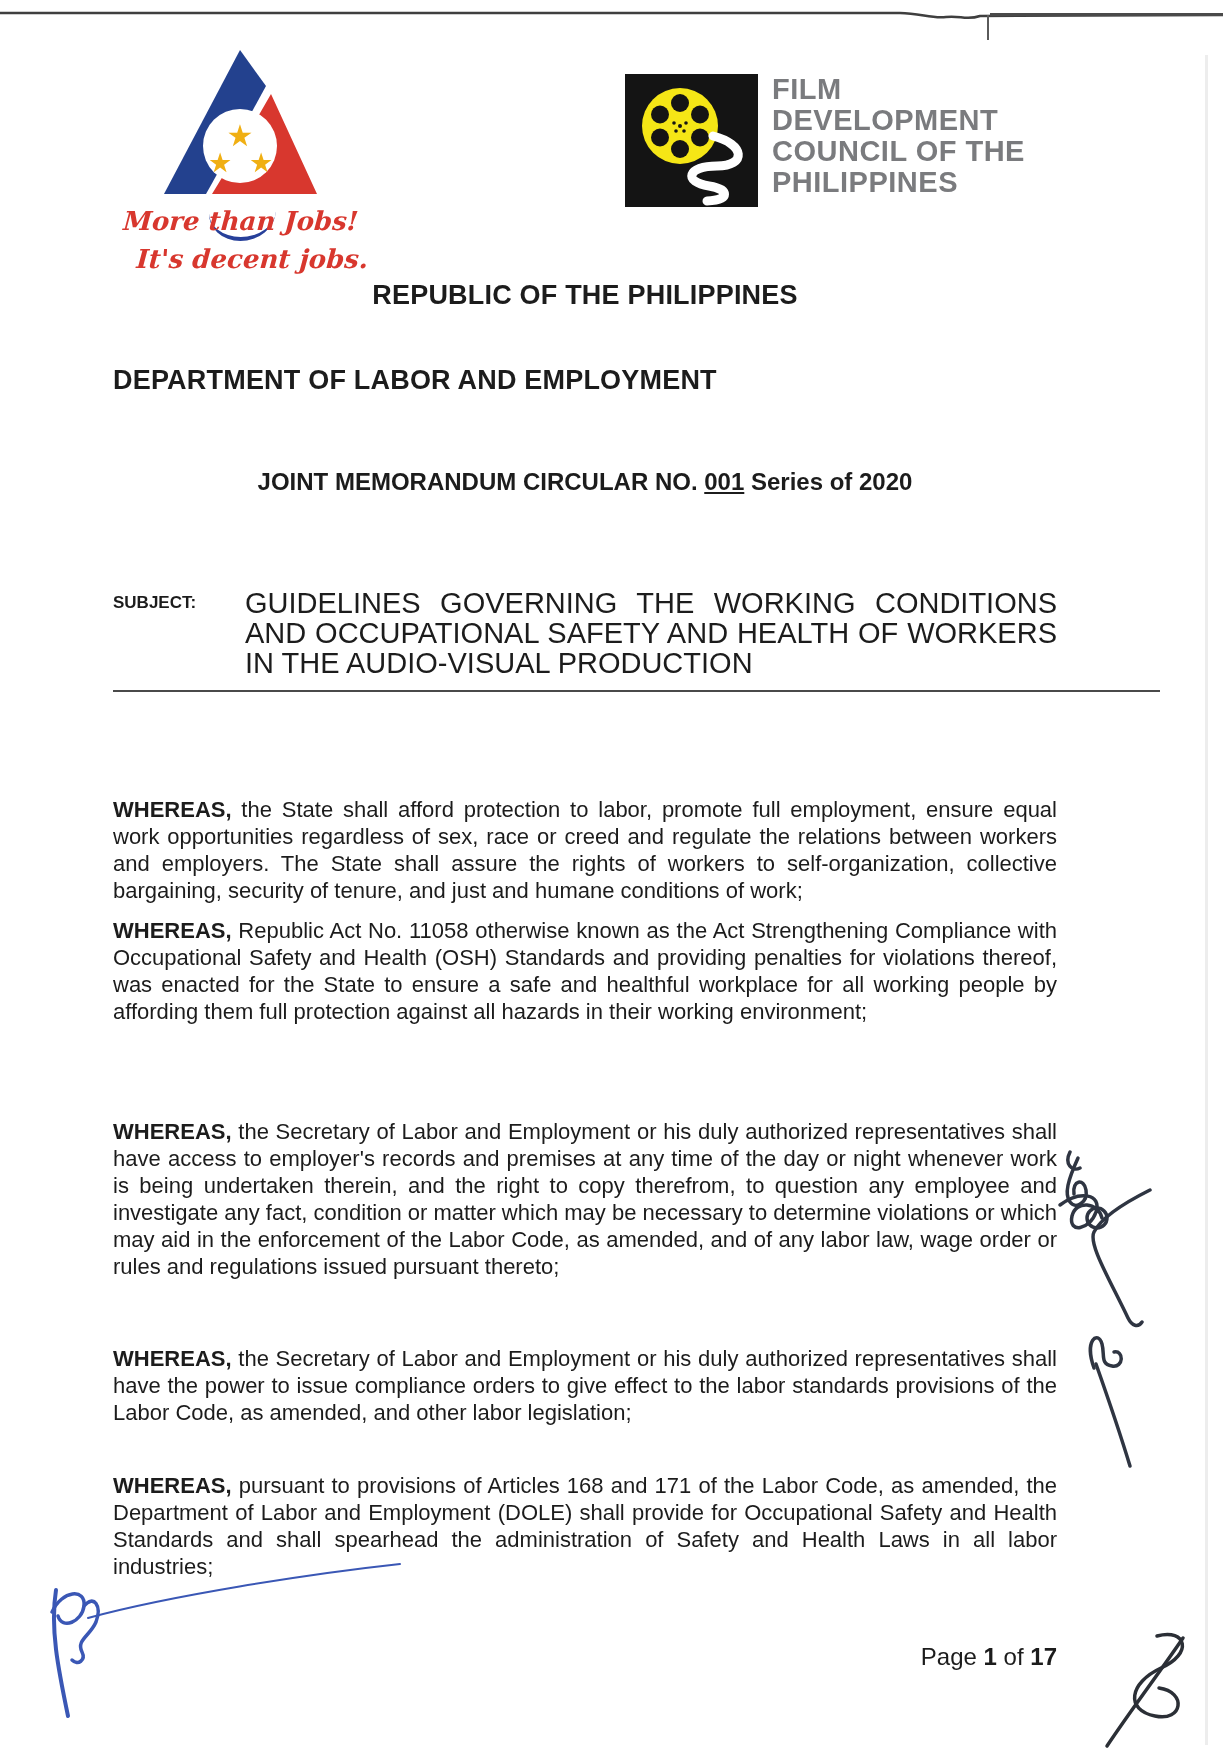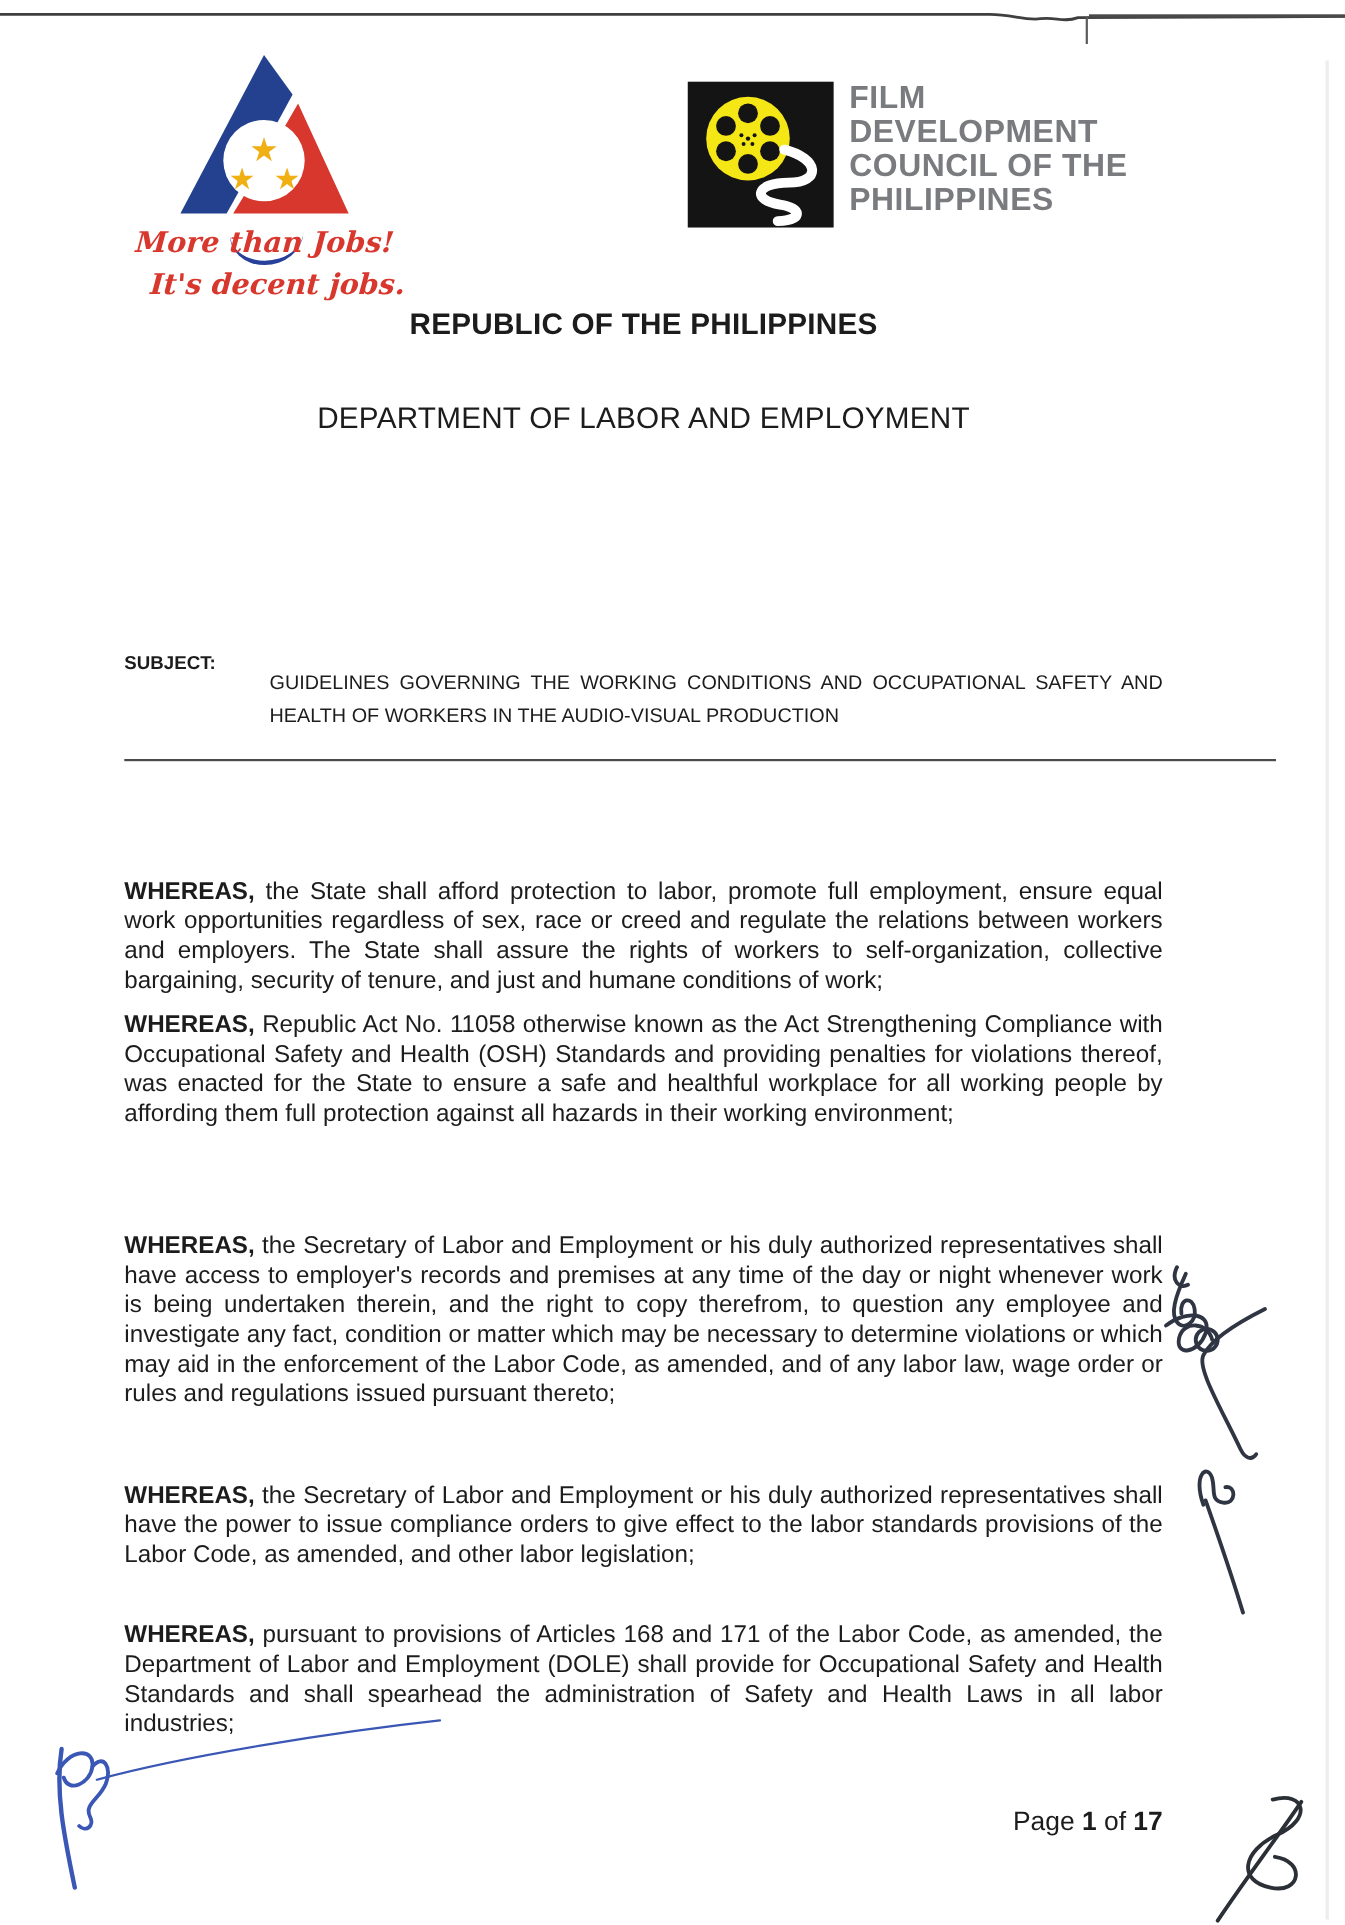--- a/index.html
+++ b/index.html
@@ -27,28 +27,28 @@
 
   
   .fdcp-logo { left:625px; top:74px; width:133px; height:133px; }
   .fdcp-text {
     left:772px; top:74px; width:320px;
     color:#7a7b7e; font-weight:bold; font-size:29px; line-height:31px; letter-spacing:0.5px;
   }
 
   
   .h-republic { left:113px; top:280px; width:944px; text-align:center; font-weight:bold; font-size:27px; letter-spacing:0.2px; }
-  .h-dept { left:113px; top:361px; width:944px; text-align:center; font-weight:normal; font-size:27px; line-height:38px; letter-spacing:0.2px; }
+  .h-dept { left:113px; top:361px; width:944px; font-weight:bold; font-size:27px; line-height:38px; letter-spacing:0.2px; }
   .h-memo { left:113px; top:468px; width:944px; text-align:center; font-weight:bold; font-size:24px; }
   .h-memo .num { text-decoration:underline; }
 
   
   .subject { left:113px; top:588px; width:944px; display:flex; }
   .subject .lbl { width:132px; flex:none; font-weight:bold; font-size:17px; line-height:30px; }
-  .subject .txt { flex:1; text-align:justify; font-size:18px; line-height:30px;margin-top:17px; }
+  .subject .txt { flex:1; text-align:justify; font-size:29px; line-height:30px; }
 
   .rule { left:113px; top:690px; width:1047px; height:0; border-top:2px solid #4a4a4a; }
 
   .section-h { left:113px; top:728px; width:944px; font-weight:bold; font-size:24px; }
   .section-h .t { margin-left:20px; }
 
   .para { left:113px; width:944px; text-align:justify; font-size:22px; line-height:27px; }
   .p1 { top:786px;margin-top:10px; } .p2 { top:917px; } .p3 { top:1118px; } .p4 { top:1345px; } .p5 { top:1472px; }
 
   .footer { left:113px; top:1643px; width:944px; text-align:right; font-size:24px; }
@@ -107,20 +107,21 @@
 
   <div class="abs fdcp-text">
     <div>FILM</div>
     <div>DEVELOPMENT</div>
     <div>COUNCIL OF THE</div>
     <div>PHILIPPINES</div>
   </div>
   <div class="abs h-dept">
     <div>DEPARTMENT OF LABOR AND EMPLOYMENT</div>
   </div>
+  <div class="abs h-memo"><span>JOINT MEMORANDUM CIRCULAR NO. </span><span class="num">001</span><span> Series of 2020</span></div>
 
   <div class="abs subject">
     <div class="lbl">SUBJECT:</div>
     <div class="txt">GUIDELINES GOVERNING THE WORKING CONDITIONS AND OCCUPATIONAL SAFETY AND HEALTH OF WORKERS IN THE AUDIO-VISUAL PRODUCTION</div>
   </div>
 
   <div class="abs rule"></div>
 
 
   <p class="abs para p1"><strong>WHEREAS,</strong><span> the State shall afford protection to labor, promote full employment, ensure equal work opportunities regardless of sex, race or creed and regulate the relations between workers and employers. The State shall assure the rights of workers to self-organization, collective bargaining, security of tenure, and just and humane conditions of work;</span></p>

